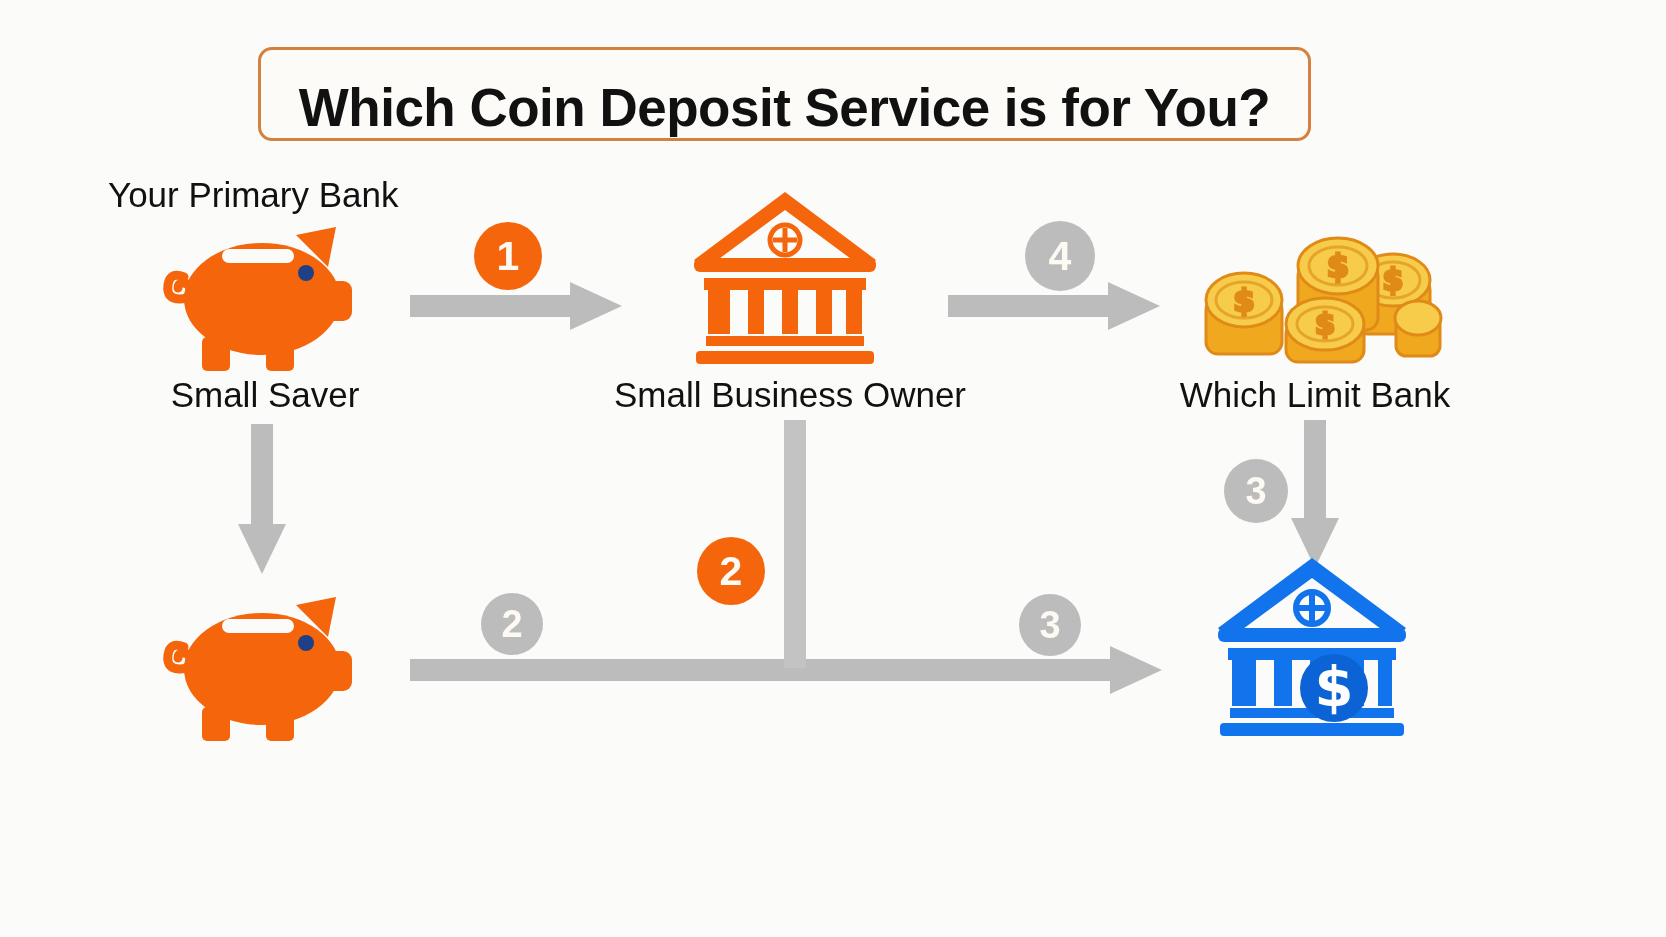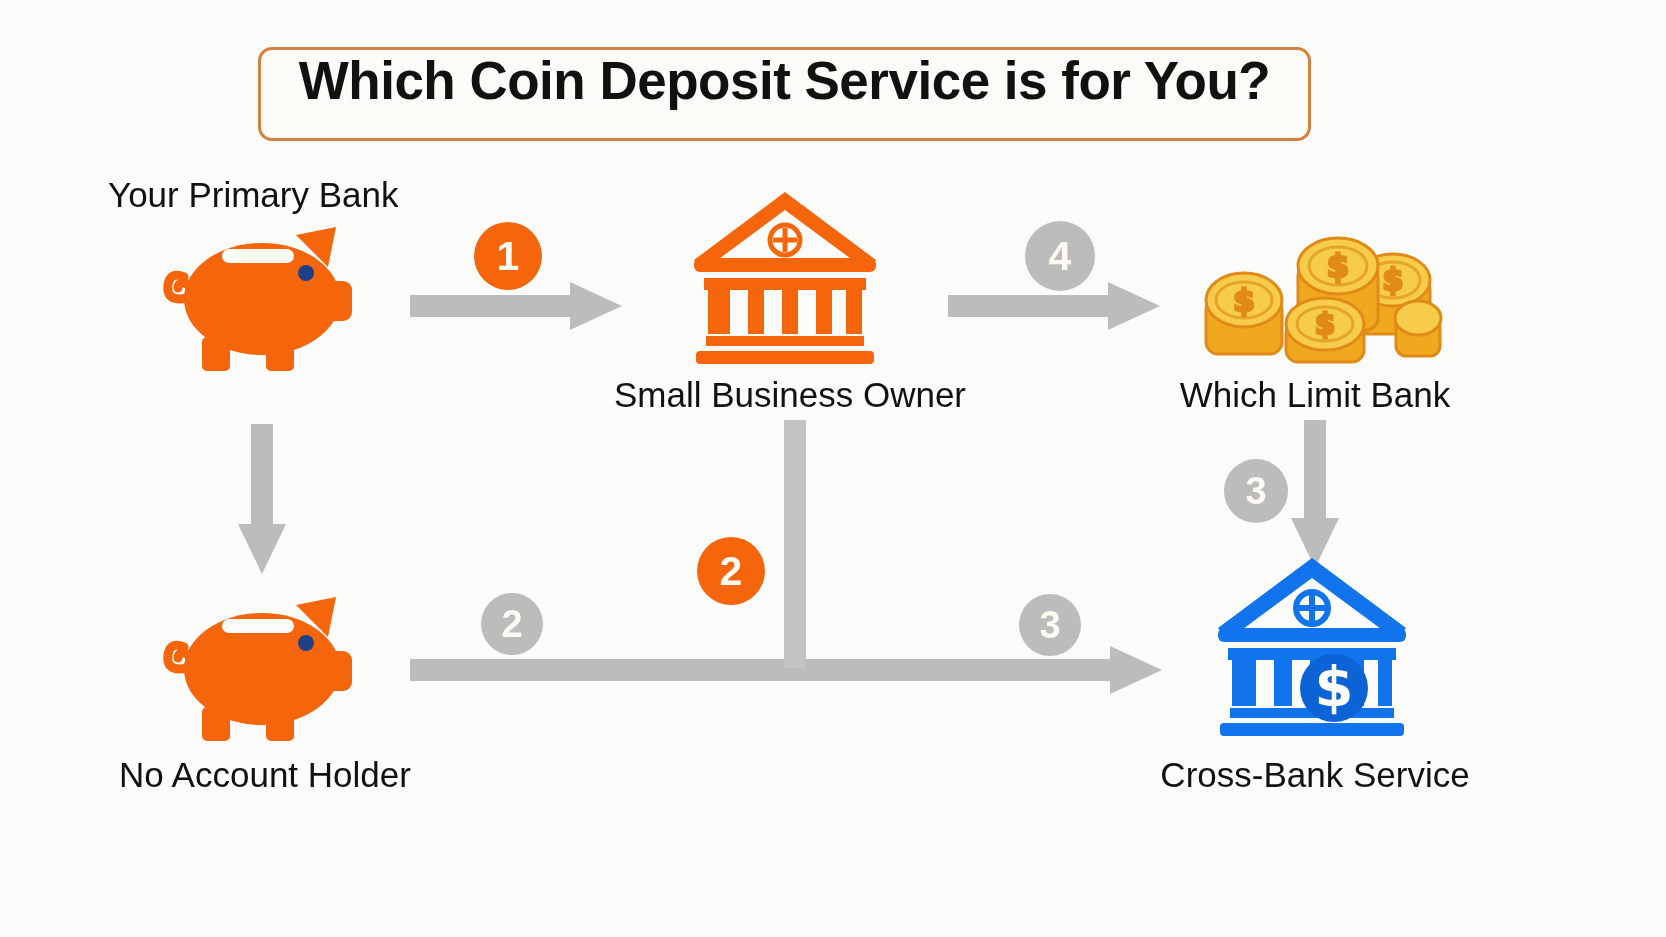--- a/index.html
+++ b/index.html
@@ -13,21 +13,21 @@
   #stage { position:absolute; left:0; top:0; width:1666px; height:937px; }
 
   
   .title-box{
     position:absolute;
     left:258px; top:47px;
     width:1053px; height:94px;
     border:3px solid #d4813f;
     border-radius:14px;
     background:#fcfbf8;
-    display:flex; align-items:flex-start; justify-content:center;
+    display:flex; align-items:flex-end; justify-content:center;
   }
   .title-text{
     font-size:53px;
     font-weight:bold;
     letter-spacing:-0.5px;
     color:#111111;
     white-space:nowrap;
   }
 
   
@@ -126,20 +126,21 @@
     <rect x="160" y="56" width="34" height="40" rx="9" fill="#f4650c"></rect>
 
     <rect x="44" y="112" width="28" height="34" rx="5" fill="#f4650c"></rect>
     <rect x="108" y="112" width="28" height="34" rx="5" fill="#f4650c"></rect>
 
     <rect x="64" y="24" width="72" height="14" rx="7" fill="#fbfbf9"></rect>
 
     <circle cx="148" cy="48" r="8" fill="#1f3f86"></circle>
   </svg>
 
+  <div class="node-label lbl-saver">Small Saver</div>
 
   <svg class="icon bank-orange" viewBox="0 0 190 178">
 
     <path d="M95 4 L186 72 L176 82 L95 22 L14 82 L4 72 Z" fill="#f4650c"></path>
     <rect x="4" y="70" width="182" height="14" rx="6" fill="#f4650c"></rect>
 
     <circle cx="95" cy="52" r="15" fill="none" stroke="#f4650c" stroke-width="5"></circle>
     <line x1="95" y1="40" x2="95" y2="64" stroke="#f4650c" stroke-width="5"></line>
     <line x1="83" y1="52" x2="107" y2="52" stroke="#f4650c" stroke-width="5"></line>
 
@@ -191,21 +192,20 @@
     <path d="M26 52 q-14 -6 -16 8 q-2 14 12 14 q10 0 10 -9 q0 -7 -7 -7 q-5 0 -5 5" fill="none" stroke="#f4650c" stroke-width="9" stroke-linecap="round"></path>
     <path d="M138 10 L178 2 L170 42 Z" fill="#f4650c"></path>
     <ellipse cx="104" cy="74" rx="78" ry="56" fill="#f4650c"></ellipse>
     <rect x="160" y="56" width="34" height="40" rx="9" fill="#f4650c"></rect>
     <rect x="44" y="112" width="28" height="34" rx="5" fill="#f4650c"></rect>
     <rect x="108" y="112" width="28" height="34" rx="5" fill="#f4650c"></rect>
     <rect x="64" y="24" width="72" height="14" rx="7" fill="#fbfbf9"></rect>
     <circle cx="148" cy="48" r="8" fill="#1f3f86"></circle>
   </svg>
 
-  <div class="node-label lbl-noacct">No Account Holder</div>
 
   <svg class="icon bank-blue" viewBox="0 0 200 188">
 
     <path d="M100 6 L194 76 L184 88 L100 26 L16 88 L6 76 Z" fill="#1274ec"></path>
     <rect x="6" y="76" width="188" height="14" rx="6" fill="#1274ec"></rect>
 
     <circle cx="100" cy="56" r="16" fill="none" stroke="#1274ec" stroke-width="6"></circle>
     <line x1="100" y1="43" x2="100" y2="69" stroke="#1274ec" stroke-width="6"></line>
     <line x1="87" y1="56" x2="113" y2="56" stroke="#1274ec" stroke-width="6"></line>
 
@@ -217,21 +217,20 @@
     <rect x="116" y="108" width="18" height="46" fill="#fbfbf9"></rect>
     <rect x="152" y="108" width="14" height="46" fill="#fbfbf9"></rect>
 
     <rect x="18" y="156" width="164" height="10" fill="#1274ec"></rect>
     <rect x="8" y="171" width="184" height="13" rx="4" fill="#1274ec"></rect>
 
     <circle cx="122" cy="136" r="34" fill="#0b63d6"></circle>
     <text x="122" y="154" font-size="56" font-weight="bold" fill="#ffffff" text-anchor="middle" font-family="DejaVu Sans, sans-serif">$</text>
   </svg>
 
-  <div class="node-label lbl-cross">Cross-Bank Service</div>
 
   <div class="badge badge-orange b1">1</div>
 
   <div class="badge badge-gray b4">4</div>
 
   <div class="badge badge-gray b2g">2</div>
 
   <div class="badge badge-orange b2o">2</div>
 
   <div class="badge badge-gray b3a">3</div>

